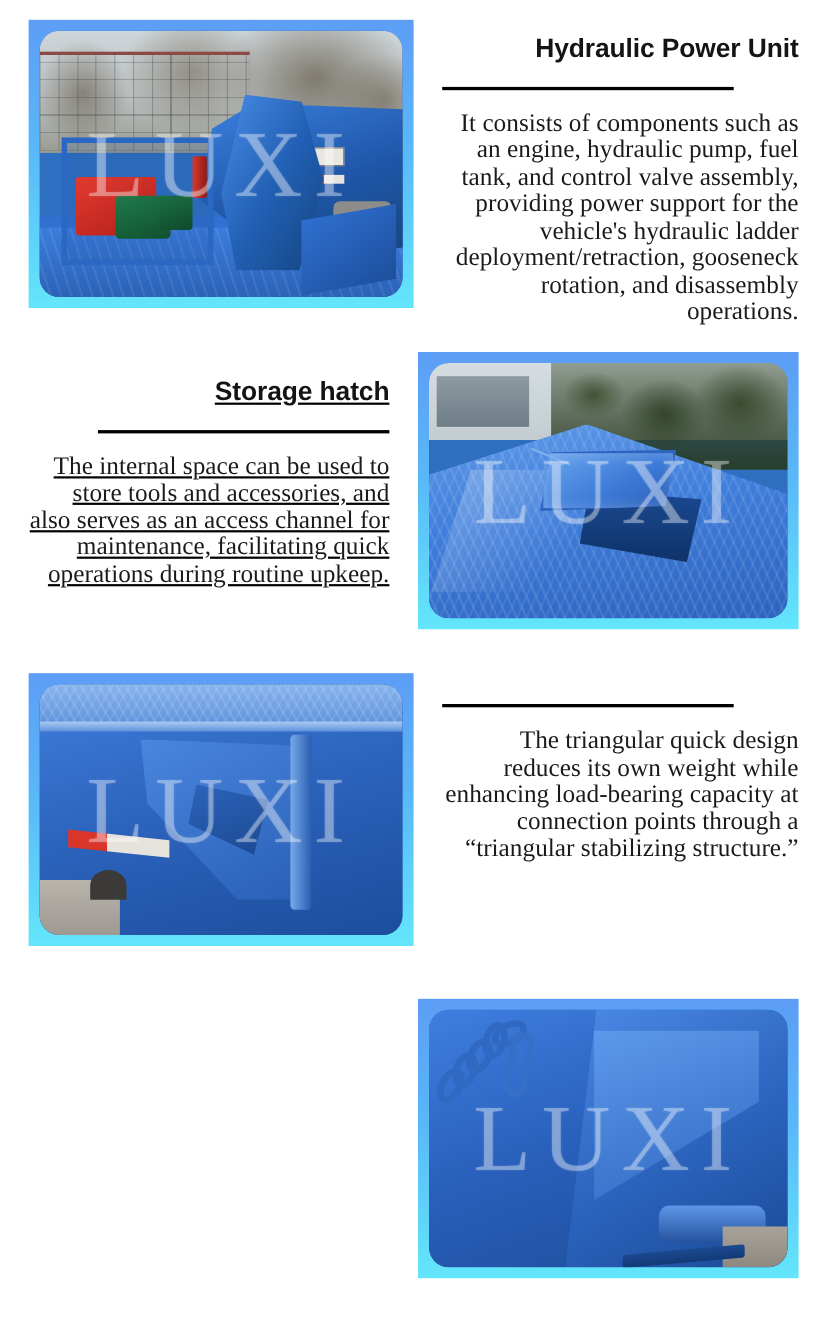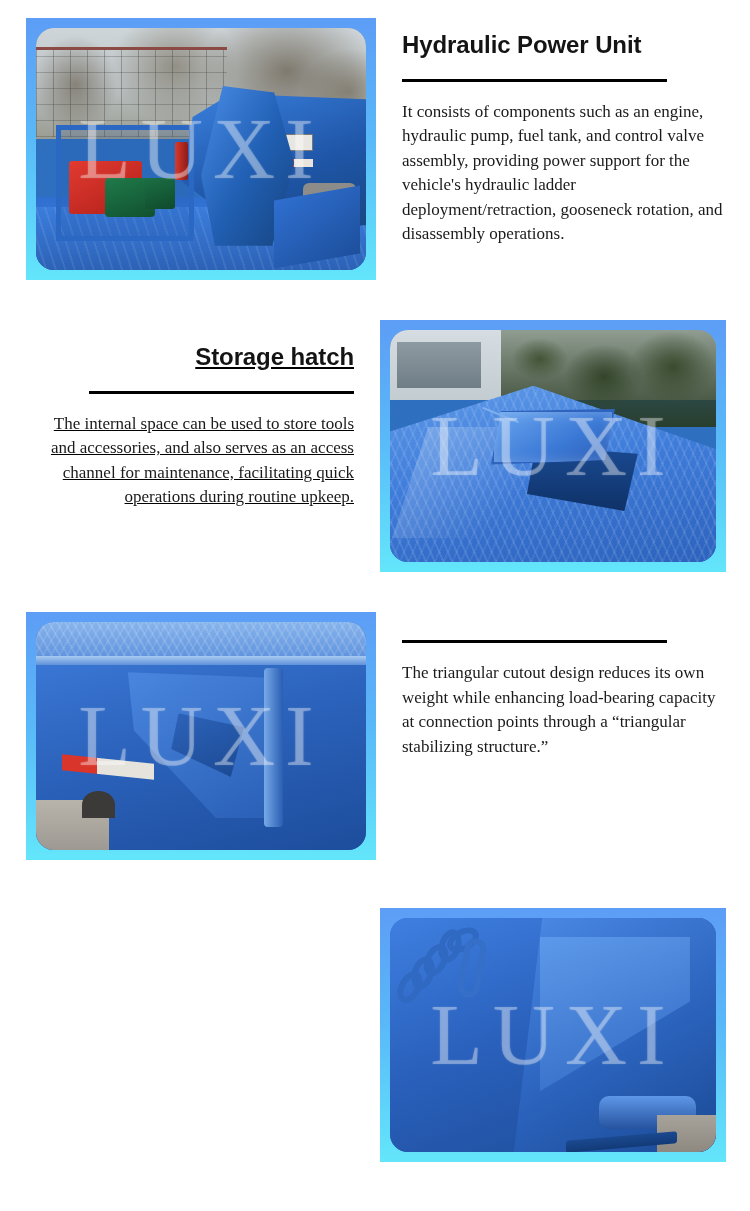--- a/index.html
+++ b/index.html
@@ -72,21 +72,21 @@
     text-shadow: 0 0 2px rgba(255,255,255,0.18);
   }
 
   
   .text-col {
     box-sizing: border-box;
     flex: 1 1 auto;
     padding-top: 6px;
   }
   .text-left .text-col { text-align: right; }
-  .text-right .text-col { text-align: left; }
+  .text-right .text-col { text-align: right; }
 
   .feature-title {
     margin: 0;
     font-family: "Liberation Sans", sans-serif;
     font-weight: 700;
     font-size: 24px;
     line-height: 1.28;
     color: #141414;
     letter-spacing: -0.1px;
   }
@@ -97,21 +97,21 @@
     width: 265px;
     margin-top: 18px;
     margin-bottom: 18px;
   }
   .text-left .rule { margin-left: auto; margin-right: 0; }
   .text-right .rule { margin-left: 0; margin-right: auto; }
 
   .feature-body {
     margin: 0;
     font-family: "Liberation Serif", serif;
-    font-size: 17px;
+    font-size: 23px;
     line-height: 24.5px;
     color: #1a1a1a;
   }
 
   
 
   
   #block-1 { left: 26px; top: 18px; width: 700px; }
   #block-1 .media-frame { width: 350px; height: 262px; }
   #block-1 .text-col { padding-left: 26px; padding-top: 12px; }
@@ -439,21 +439,21 @@
           <div class="p3-cut"></div>
           <div class="p3-post"></div>
           <div class="p3-strip"></div>
         </div>
         <div class="watermark">LUXI</div>
       </div>
     </div>
 
     <div class="text-col">
       <div class="rule"></div>
-      <p class="feature-body">The triangular cutout design reduces its own weight while enhancing load-bearing capacity at connection points through a “triangular stabilizing structure.”</p>
+      <p class="feature-body">The triangular quick design reduces its own weight while enhancing load-bearing capacity at connection points through a “triangular stabilizing structure.”</p>
     </div>
 
   </section>
 
   <section class="feature-block text-left" id="block-4">
 
     <div class="media-frame">
       <div class="media-inner">
         <div class="photo">
           <div class="p4-body"></div>

